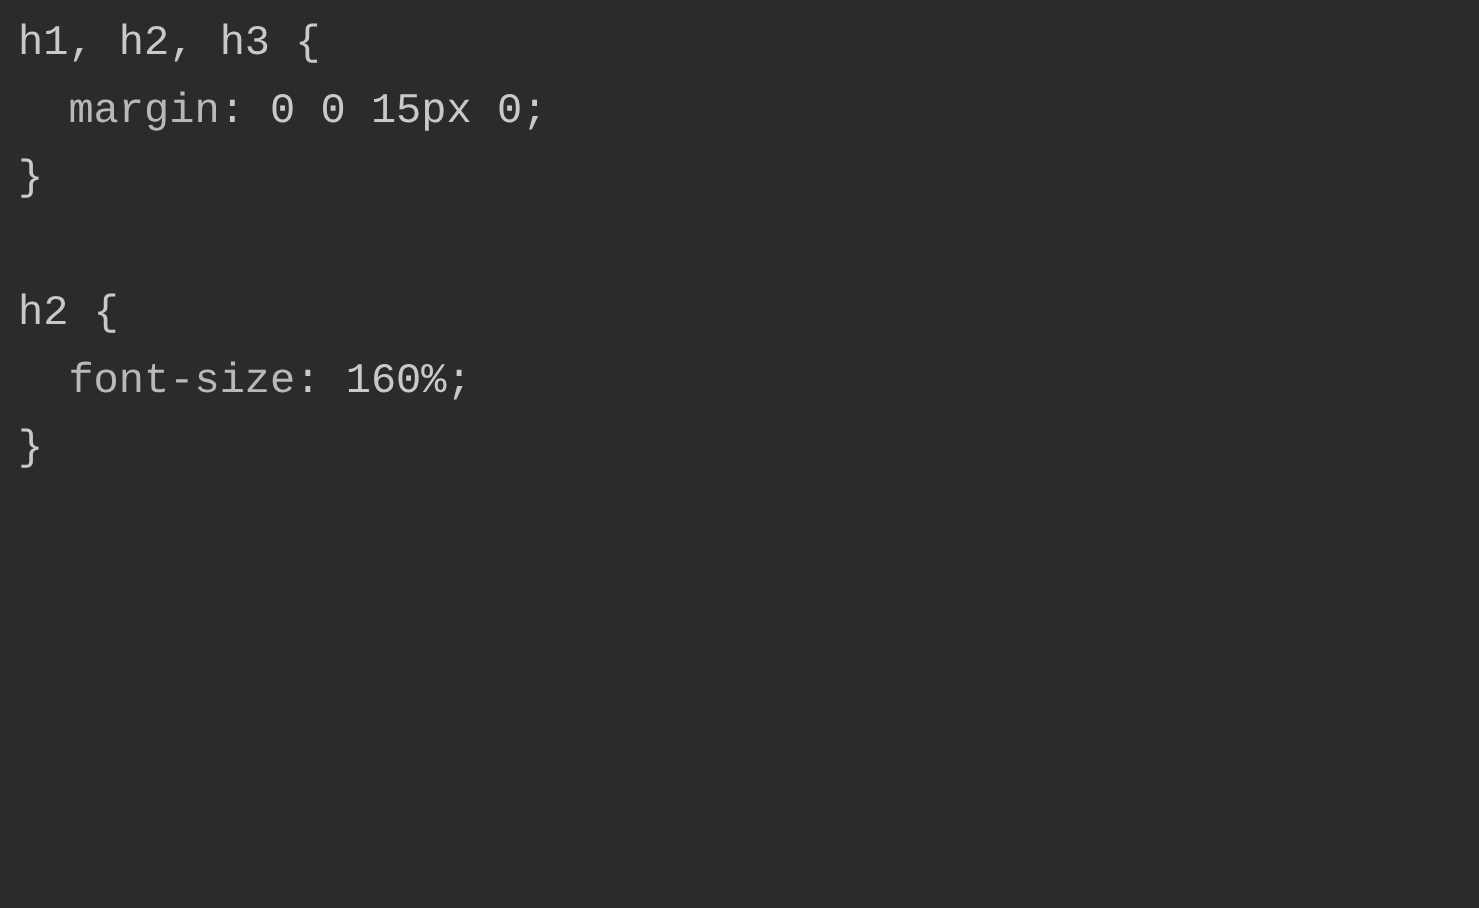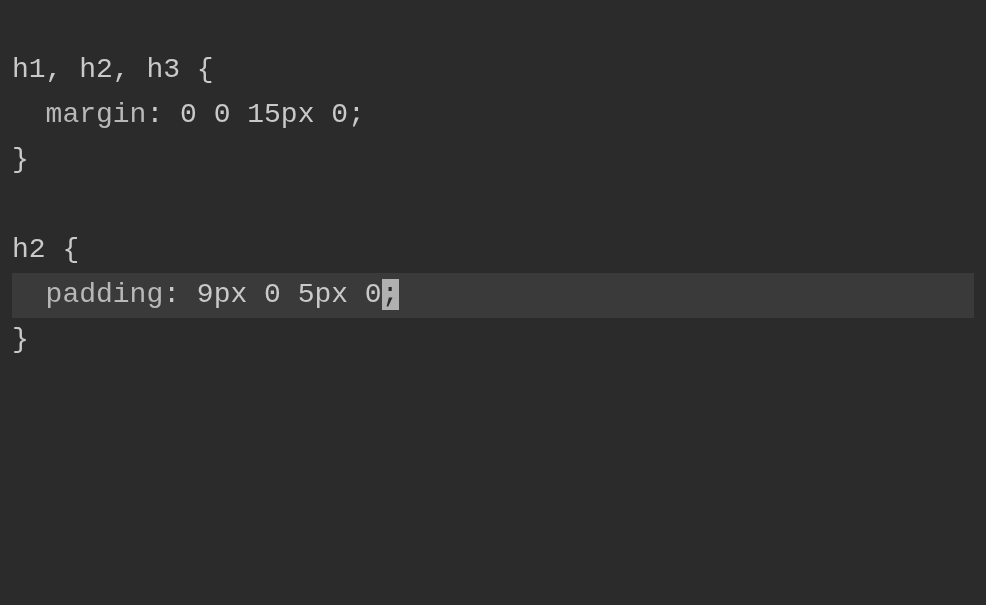--- a/index.html
+++ b/index.html
@@ -39,27 +39,26 @@
     }
     .brace {
       color: #c9c9c9;
     }
     .cursor-highlight {
       background-color: #b0b0b0;
       color: #2b2b2b;
     }
     .editor {
       position: relative;
-      margin-top: 40px;
     }
   </style>
 </head>
 <body>
 
 <div class="editor">
   <div class="code-line"><span class="selector">h1, h2, h3</span><span class="brace"> {</span></div>
   <div class="code-line"><span>  </span><span class="property">margin</span><span class="punctuation">: </span><span class="value">0 0 15px 0</span><span class="punctuation">;</span></div>
   <div class="code-line"><span class="brace">}</span></div>
   <div class="code-line"><span></span></div>
   <div class="code-line"><span class="selector">h2</span><span class="brace"> {</span></div>
-  <div class="code-line highlighted-line"><span>  </span><span class="property">padding</span><span class="punctuation">: </span><span class="value">9px 0 5px 0</span><span class="cursor-highlight">;</span></div>
+  <div class="code-line"><span>  </span><span class="property">font-size</span><span class="punctuation">: </span><span class="value">160%</span><span class="punctuation">;</span></div>
   <div class="code-line"><span class="brace">}</span></div>
 </div>
 
 </body></html>

